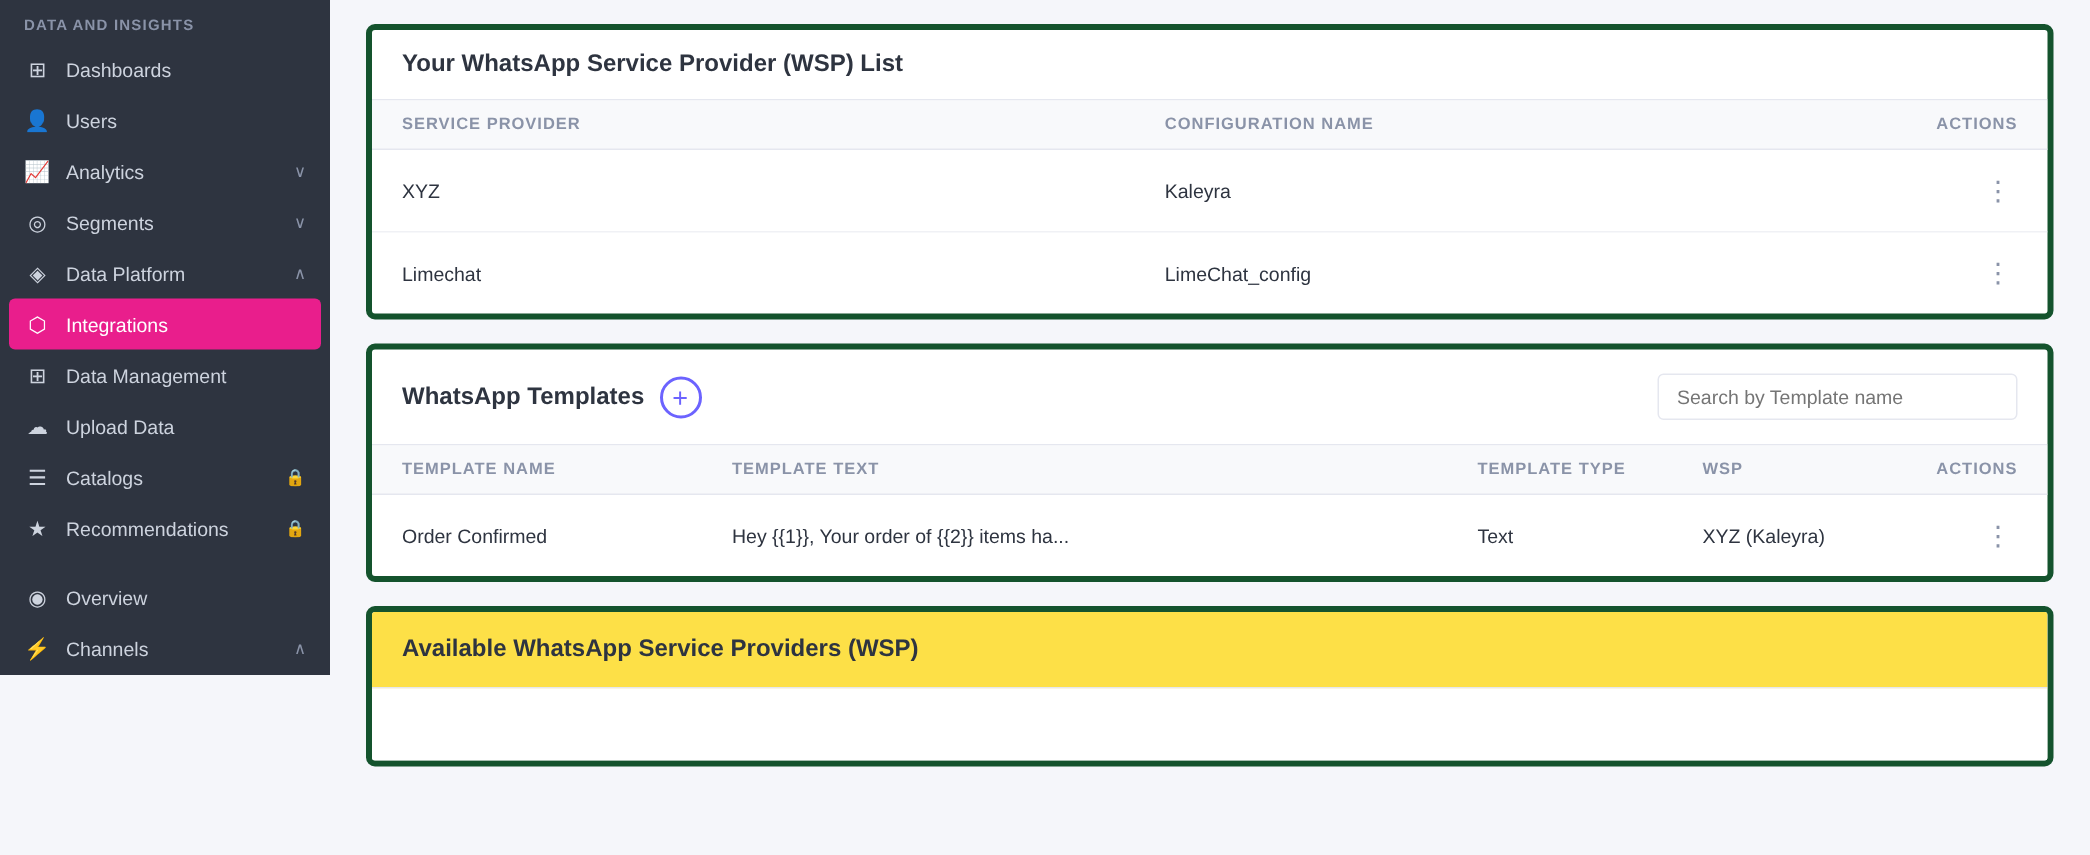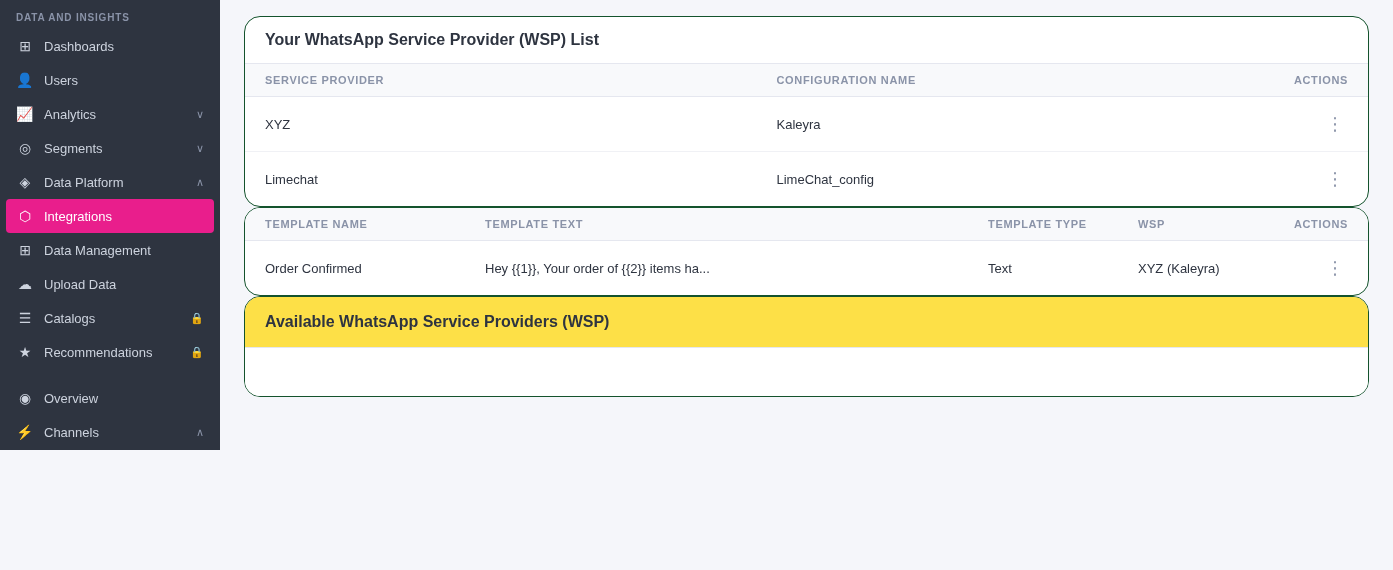--- a/index.html
+++ b/index.html
@@ -62,23 +62,23 @@
     }
     .sidebar-divider { height: 1px; background: #3b4252; margin: 6px 0; }
 
     .content-area {
       padding: 0 24px 24px;
     }
 
     
     .section-card {
       background: #fff;
-      border: 1px solid #14532d;
-      border-radius: 16px;
-      margin-bottom: 0;
+      border: 4px solid #14532d;
+      border-radius: 6px;
+      margin-bottom: 16px;
       overflow: hidden;
     }
 
     .section-header-row {
       padding: 16px 20px;
       border-bottom: 1px solid #e5e7ef;
       display: flex;
       align-items: center;
       justify-content: space-between;
     }
@@ -289,20 +289,27 @@
       <div class="table-row wsp-table-row">
         <span>Limechat</span>
         <span>LimeChat_config</span>
         <div class="actions-cell">
           <button class="more-btn">⋮</button>
         </div>
       </div>
     </div>
 
     <div class="section-card">
+      <div class="section-header-row">
+        <div class="whatsapp-templates-header">
+          <span class="section-title">WhatsApp Templates</span>
+          <button class="add-btn">+</button>
+        </div>
+        <input type="text" class="search-input" placeholder="Search by Template name" style="">
+      </div>
       <div class="table-header template-table-header">
         <span>TEMPLATE NAME</span>
         <span>TEMPLATE TEXT</span>
         <span>TEMPLATE TYPE</span>
         <span>WSP</span>
         <span style="text-align:right;">ACTIONS</span>
       </div>
       <div class="table-row template-table-row">
         <span>Order Confirmed</span>
         <span>Hey {{1}}, Your order of {{2}} items ha...</span>

